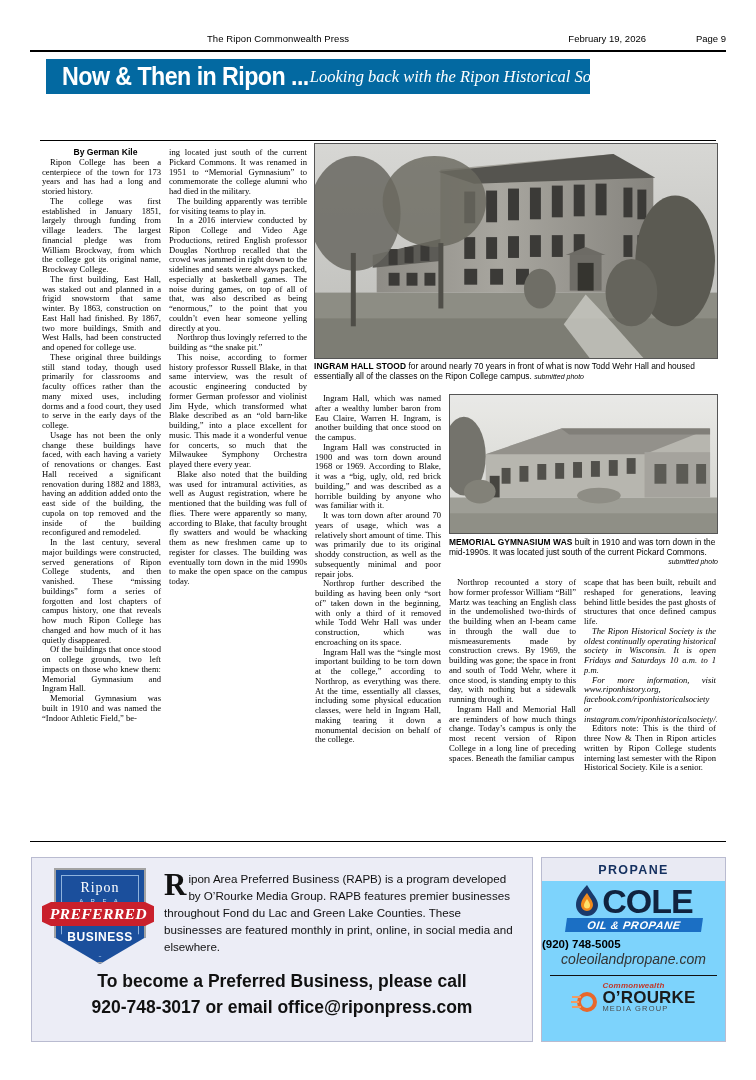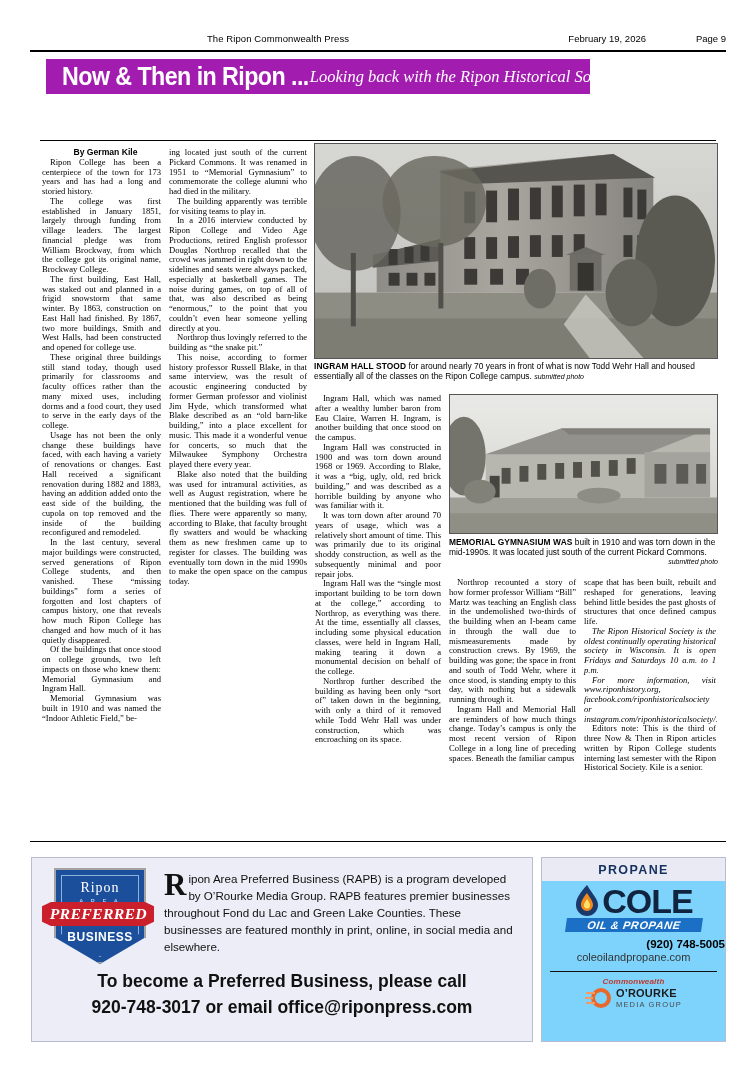--- a/index.html
+++ b/index.html
@@ -61,21 +61,21 @@
     background: #000;
   }
 
   
   .banner {
     position: absolute;
     left: 46px;
     top: 59px;
     width: 544px;
     height: 35px;
-    background: #a21caf;
+    background: #0369a1;
     display: flex;
     align-items: center;
     padding-left: 16px;
     box-sizing: border-box;
     overflow: hidden;
   }
   .banner .b-main {
     color: #fff;
     font-family: "Liberation Sans", sans-serif;
     font-weight: bold;
@@ -348,32 +348,33 @@
     font-style: italic;
     font-size: 11px;
     letter-spacing: .6px;
     text-align: center;
     width: 136px;
     margin: 0 auto;
     padding: 1px 0;
     transform: skewX(-8deg);
   }
   .cole-phone {
-    text-align: right;
+    text-align: left;
     font-family: "Liberation Sans", sans-serif;
     font-weight: bold;
     font-size: 11.5px;
     padding-top: 6px;
   }
   .cole-url {
     text-align: center;
     font-family: "Liberation Sans", sans-serif;
-    font-size: 11px;
+    font-size: 14px;
     color: #333;
     padding-top: 1px;
+    font-style: italic;
   }
   .ad-right-rule {
     height: 1px; background: #111; margin: 8px 8px 0 8px;
   }
   .rp-logo {
     text-align: center;
     padding-top: 5px;
     position: relative;
   }
   .rp-comm {
@@ -398,21 +399,21 @@
     justify-content: center;
     padding-top: 7px;
   }
   .or-swirl {
     width: 26px; height: 22px; flex: none; margin-right: 5px;
   }
   .or-text { text-align: left; }
   .or-main {
     font-family: "Liberation Sans", sans-serif;
     font-weight: bold;
-    font-size: 11px;
+    font-size: 17px;
     color: #1b1b1b;
     line-height: 13px;
     letter-spacing: .2px;
   }
   .or-sub {
     font-family: "Liberation Sans", sans-serif;
     font-size: 7.5px;
     color: #4a4a4a;
     letter-spacing: 1.2px;
   }
@@ -584,22 +585,22 @@
     <p>In a 2016 interview conducted by Ripon College and Video Age Productions, retired English professor Douglas Northrop recalled that the crowd was jammed in right down to the sidelines and seats were always packed, especially at basketball games. The noise during games, on top of all of that, was also described as being “enormous,” to the point that you couldn’t even hear someone yelling directly at you.</p>
     <p>Northrop thus lovingly referred to the building as “the snake pit.”</p>
     <p>This noise, according to former history professor Russell Blake, in that same interview, was the result of acoustic engineering conducted by former German professor and violinist Jim Hyde, which transformed what Blake described as an “old barn-like building,” into a place excellent for music. This made it a wonderful venue for concerts, so much that the Milwaukee Symphony Orchestra played there every year.</p>
     <p>Blake also noted that the building was used for intramural activities, as well as August registration, where he mentioned that the building was full of flies. There were apparently so many, according to Blake, that faculty brought fly swatters and would be whacking them as new freshmen came up to register for classes. The building was eventually torn down in the mid 1990s to make the open space on the campus today.</p>
   </div>
 
   <div class="col" id="col3">
     <p>Ingram Hall, which was named after a wealthy lumber baron from Eau Claire, Warren H. Ingram, is another building that once stood on the campus.</p>
     <p>Ingram Hall was constructed in 1900 and was torn down around 1968 or 1969. According to Blake, it was a “big, ugly, old, red brick building,” and was described as a horrible building by anyone who was familiar with it.</p>
     <p>It was torn down after around 70 years of usage, which was a relatively short amount of time. This was primarily due to its original shoddy construction, as well as the subsequently minimal and poor repair jobs.</p>
+    <p>Northrop further described the building as having been only “sort of” taken down in the beginning, with only a third of it removed while Todd Wehr Hall was under construction, which was encroaching on its space.</p>
     <p>Ingram Hall was the “single most important building to be torn down at the college,” according to Northrop, as everything was there. At the time, essentially all classes, including some physical education classes, were held in Ingram Hall, making tearing it down a monumental decision on behalf of the college.</p>
-    <p>Northrop further described the building as having been only “sort of” taken down in the beginning, with only a third of it removed while Todd Wehr Hall was under construction, which was encroaching on its space.</p>
   </div>
 
   <div class="col" id="col4">
     <p>Northrop recounted a story of how former professor William “Bill” Martz was teaching an English class in the undemolished two-thirds of the building when an I-beam came in through the wall due to mismeasurements made by construction crews. By 1969, the building was gone; the space in front and south of Todd Wehr, where it once stood, is standing empty to this day, with nothing but a sidewalk running through it.</p>
     <p>Ingram Hall and Memorial Hall are reminders of how much things change. Today’s campus is only the most recent version of Ripon College in a long line of preceding spaces. Beneath the familiar campus</p>
   </div>
 
   <div class="col" id="col5">
     <p class="noind">scape that has been built, rebuilt and reshaped for generations, leaving behind little besides the past ghosts of structures that once defined campus life.</p>
     <p class="col5-note">The Ripon Historical Society is the oldest continually operating historical society in Wisconsin. It is open Fridays and Saturdays 10 a.m. to 1 p.m.</p>

